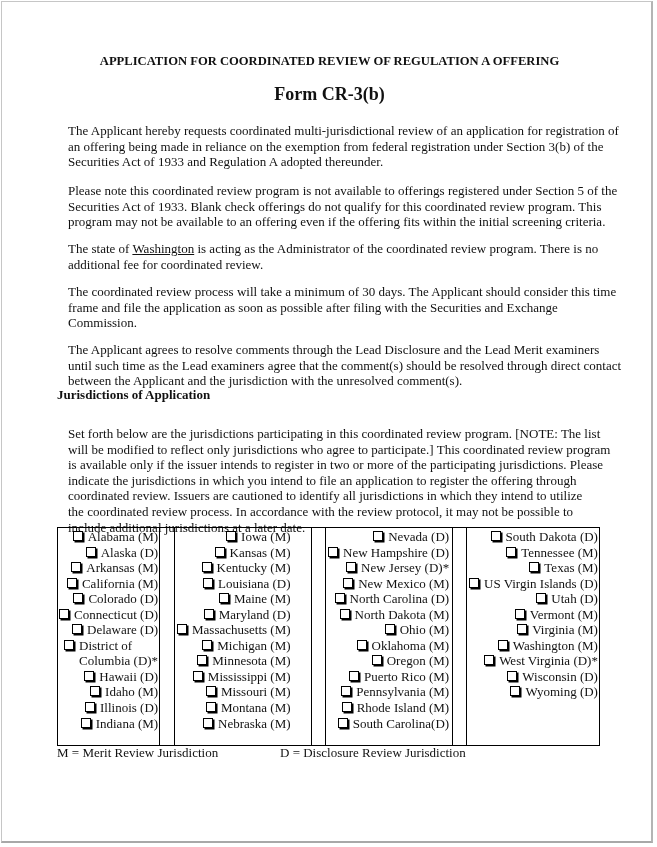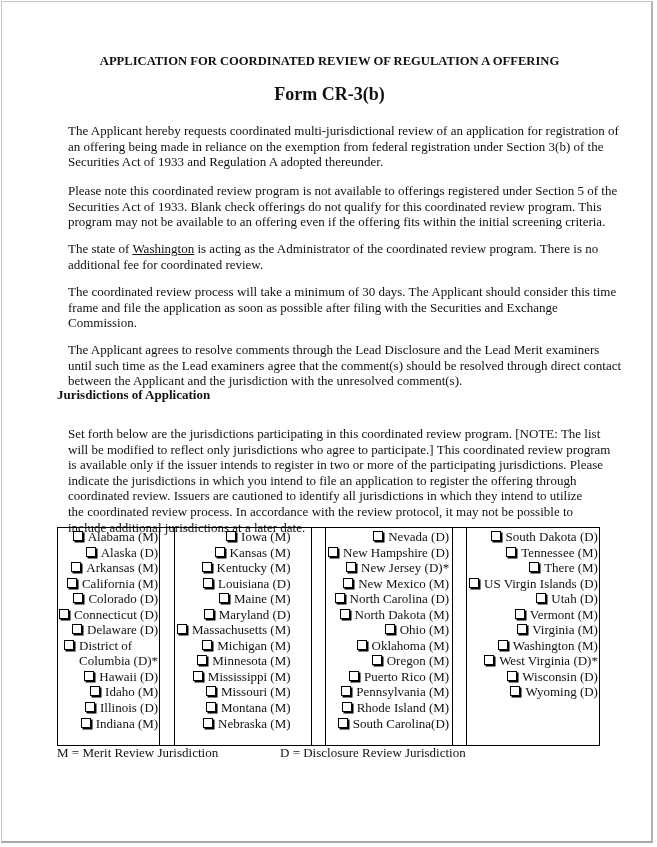--- a/index.html
+++ b/index.html
@@ -283,21 +283,21 @@
       <div class="item">
         <span class="cb" role="checkbox" aria-checked="false"></span>
         <span class="wrap"><span>South Dakota (D)</span></span>
       </div>
       <div class="item">
         <span class="cb" role="checkbox" aria-checked="false"></span>
         <span class="wrap"><span>Tennessee (M)</span></span>
       </div>
       <div class="item">
         <span class="cb" role="checkbox" aria-checked="false"></span>
-        <span class="wrap"><span>There (M)</span></span>
+        <span class="wrap"><span>Texas (M)</span></span>
       </div>
       <div class="item">
         <span class="cb" role="checkbox" aria-checked="false"></span>
         <span class="wrap"><span>US Virgin Islands (D)</span></span>
       </div>
       <div class="item">
         <span class="cb" role="checkbox" aria-checked="false"></span>
         <span class="wrap"><span>Utah (D)</span></span>
       </div>
       <div class="item">

